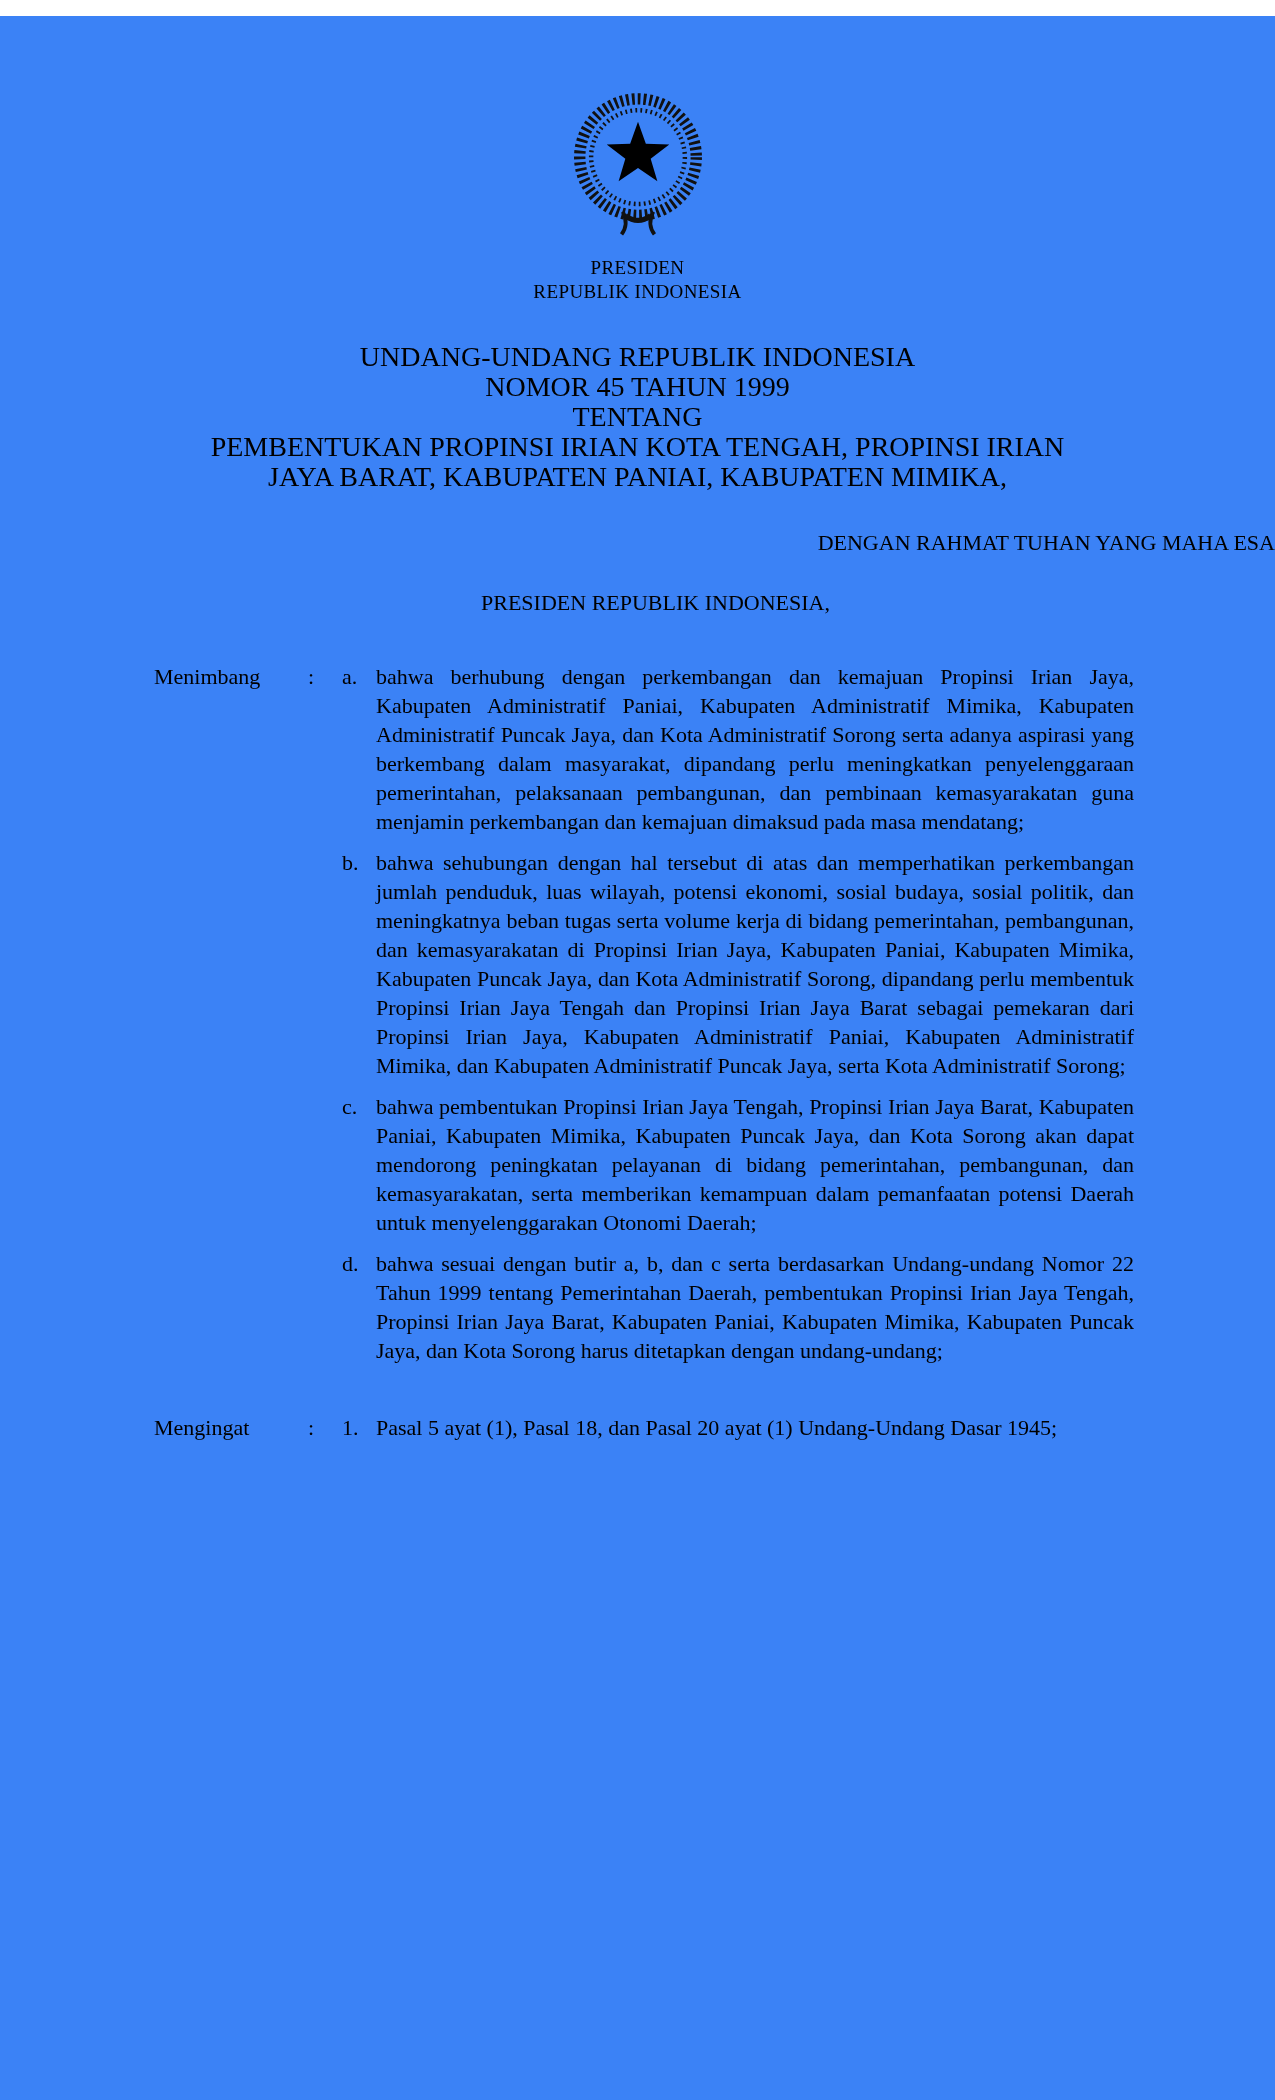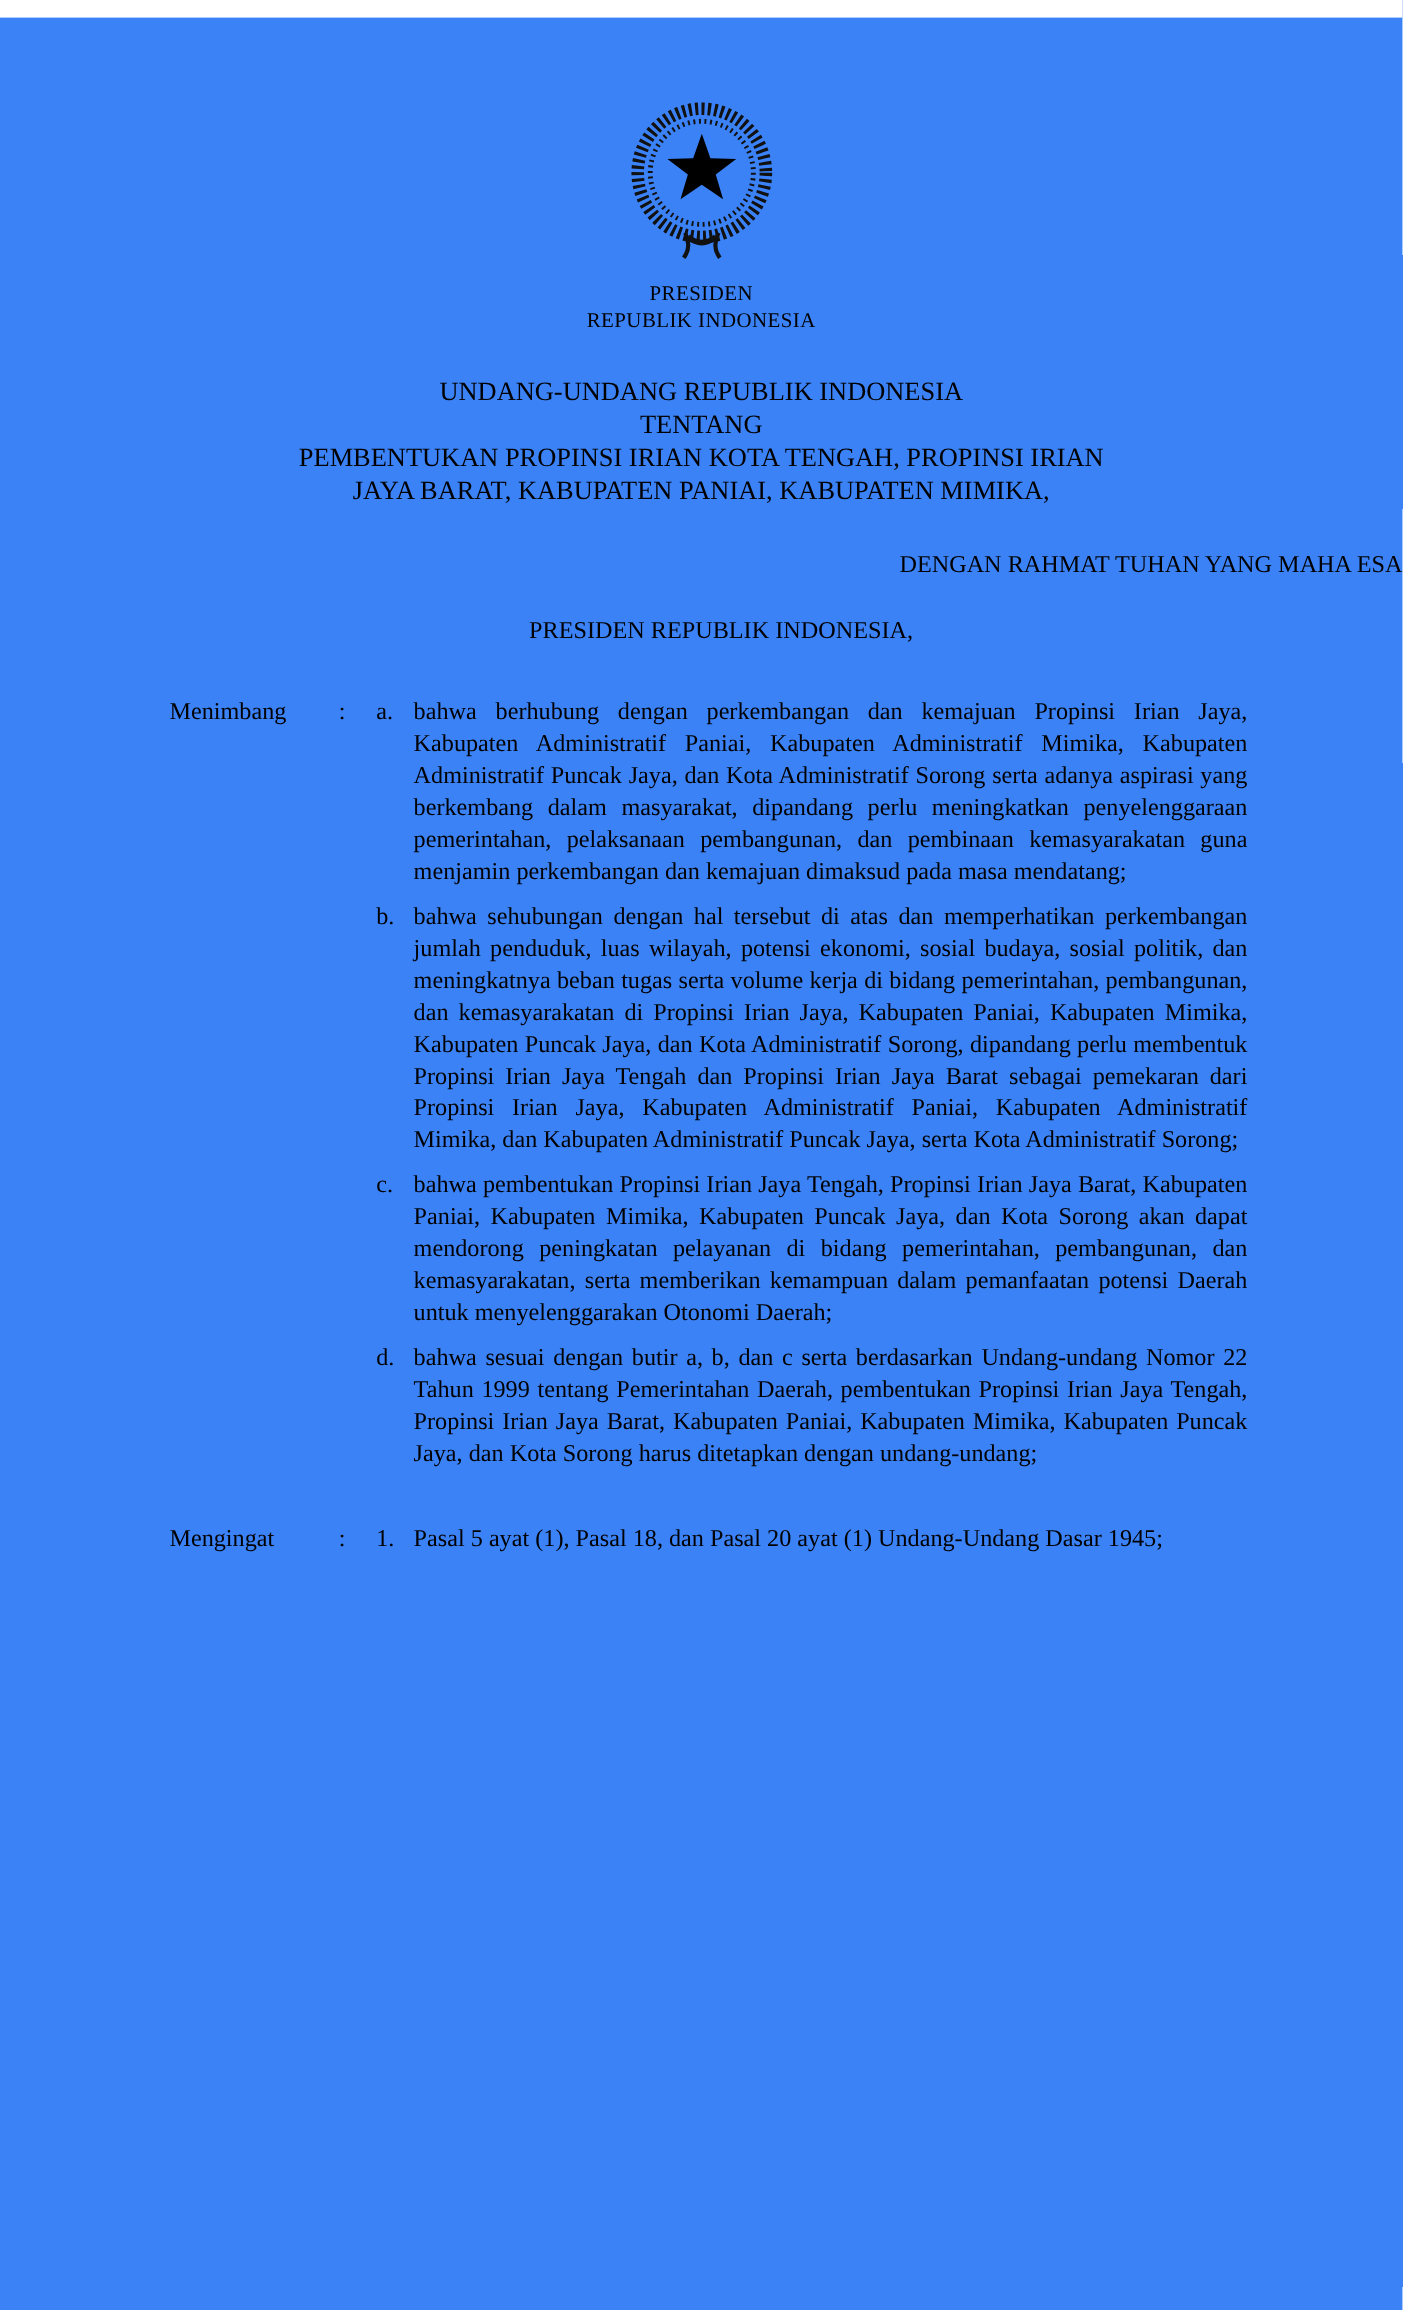--- a/index.html
+++ b/index.html
@@ -26,21 +26,21 @@
   .org {
     text-align: center;
     margin-top: 10px;
     font-size: 19px;
     line-height: 24px;
     letter-spacing: 0.4px;
   }
   .title-block {
     text-align: center;
     margin: 38px auto 0 auto;
-    font-size: 24px;
+    font-size: 28px;
     line-height: 30px;
     max-width: 900px;
   }
   .invocation {
     text-align: right;
     margin-top: 36px;
     font-size: 22px;
     line-height: 30px;
   }
   .authority {
@@ -93,20 +93,21 @@
     </svg>
   </div>
 
   <div class="org">
     <div>PRESIDEN</div>
     <div>REPUBLIK INDONESIA</div>
   </div>
 
   <div class="title-block">
     <div>UNDANG-UNDANG REPUBLIK INDONESIA</div>
+    <div>NOMOR 45 TAHUN 1999</div>
     <div>TENTANG</div>
     <div>PEMBENTUKAN PROPINSI IRIAN KOTA TENGAH, PROPINSI IRIAN</div>
     <div>JAYA BARAT, KABUPATEN PANIAI, KABUPATEN MIMIKA,</div>
   </div>
 
   <div class="invocation">DENGAN RAHMAT TUHAN YANG MAHA ESA</div>
 
   <div class="authority">PRESIDEN REPUBLIK INDONESIA,</div>
 
   <div class="clauses">

